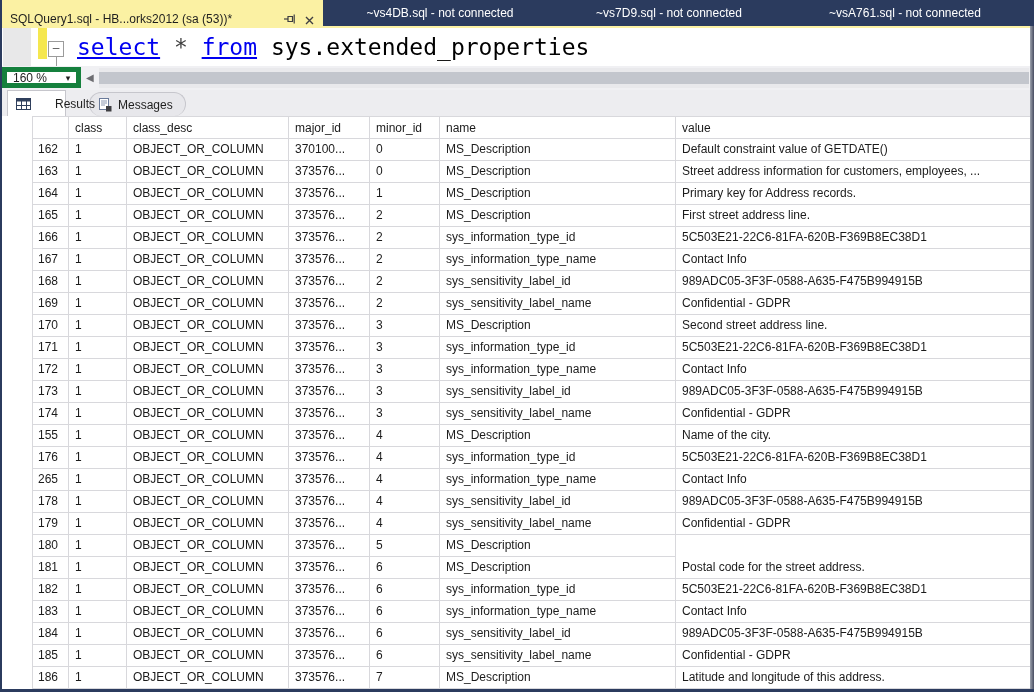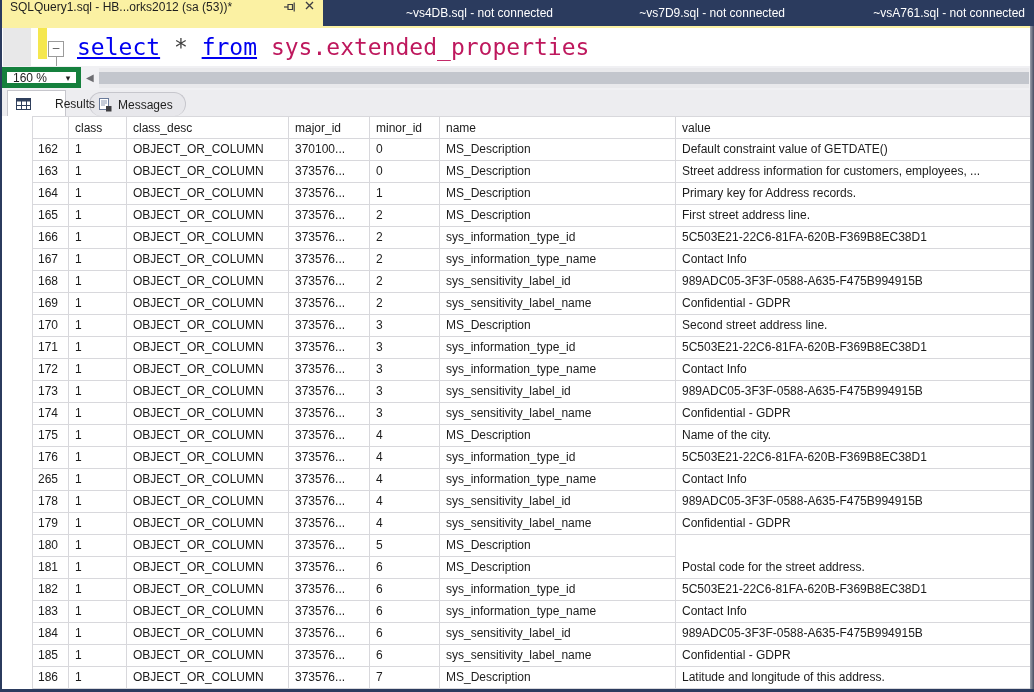--- a/index.html
+++ b/index.html
@@ -10,25 +10,25 @@
   }
   
   .border-left  { position:absolute; left:0; top:0; width:2px; height:692px; background:#2B3B5E; z-index:20; }
   .border-right { position:absolute; right:0; top:26px; width:4px; height:666px; background:linear-gradient(to right,#9EA3AE,#474C60); z-index:20; }
   .border-bottom{ position:absolute; left:0; bottom:0; width:1034px; height:3px; background:#2B3B5E; z-index:20; }
   
   .tabbar { position:absolute; left:0; top:0; width:1034px; height:28px; background:#2B3B5E; }
   .tab-underline { position:absolute; left:0; top:26px; width:1034px; height:2px; background:#FBF1A3; }
   .tab-active {
     position:absolute; left:2px; top:0; width:321px; height:26px; background:#FBF1A3;
-    display:flex; align-items:flex-start; gap:7px; padding:0 8px; font-size:12px; color:#1e1e1e; z-index:2;
+    display:flex; align-items:flex-end; gap:7px; padding:0 8px; font-size:12px; color:#1e1e1e; z-index:2;
   }
   .tab-active .lbl { flex:1; white-space:nowrap; overflow:hidden; }
   .tab-inactive {
-    position:absolute; top:0; height:26px; line-height:26px; text-align:right;
+    position:absolute; top:0; height:26px; line-height:26px; text-align:center;
     color:#fff; font-size:12px; white-space:nowrap; overflow:hidden;
   }
   .tab2 { left:327px; width:226px; }
   .tab3 { left:553px; width:232px; }
   .tab4 { left:785px; width:240px; }
   .icon-btn { display:flex; align-items:center; justify-content:center; }
   
   .editor { position:absolute; left:2px; top:28px; width:1028px; height:38px; background:#fff; }
   .ind-margin { position:absolute; left:1px; top:0; width:28px; height:38px; background:#E8E8E9; }
   .change-bar { position:absolute; left:36px; top:0; width:9px; height:31px; background:#F5E74F; }
@@ -36,21 +36,21 @@
     position:absolute; left:46px; top:13px; width:16px; height:16px; background:#fff;
     border:1px solid #9b9b9b; color:#555; font-size:12px; line-height:13px; text-align:center;
   }
   .outline-stem { position:absolute; left:54px; top:29px; width:1px; height:9px; background:#9b9b9b; }
   .code {
     position:absolute; left:75px; top:1px; height:36px; line-height:36px;
     font-family:"DejaVu Sans Mono", monospace; font-size:23px; white-space:pre;
   }
   .tok-kw  { color:#0000F0;text-decoration:underline; }
   .tok-op  { color:#3f3f3f; }
-  .tok-obj { color:#be185d;margin-top:12px; }
+  .tok-obj { color:#000000;margin-top:12px; }
   
   .scrollrow { position:absolute; left:2px; top:66px; width:1028px; height:24px; background:#F0F0F3; }
   .zoom-combo {
     position:absolute; left:0; top:1px; width:79px; height:21px; background:#fff;
     border:5px solid #15803d; display:flex; align-items:center; font-size:12px; color:#1e1e1e;
   }
   .zoom-combo .val { flex:1; padding-left:6px; }
   .zoom-combo .arr { width:16px; text-align:center; font-size:9px; color:#1e1e1e; }
   .h-left-arrow { position:absolute; left:84px; top:6px; font-size:10px; color:#6d6d72; }
   .h-track { position:absolute; left:97px; top:2px; right:1px; height:20px; background:#E9E9EC; }
@@ -269,21 +269,21 @@
         <div class="g-row">
           <div class="g-cell g-rowhead">174</div>
           <div class="g-cell">1</div>
           <div class="g-cell">OBJECT_OR_COLUMN</div>
           <div class="g-cell">373576...</div>
           <div class="g-cell">3</div>
           <div class="g-cell">sys_sensitivity_label_name</div>
           <div class="g-cell">Confidential - GDPR</div>
         </div>
         <div class="g-row">
-          <div class="g-cell g-rowhead">175</div>
+          <div class="g-cell g-rowhead">155</div>
           <div class="g-cell">1</div>
           <div class="g-cell">OBJECT_OR_COLUMN</div>
           <div class="g-cell">373576...</div>
           <div class="g-cell">4</div>
           <div class="g-cell">MS_Description</div>
           <div class="g-cell">Name of the city.</div>
         </div>
         <div class="g-row">
           <div class="g-cell g-rowhead">176</div>
           <div class="g-cell">1</div>

